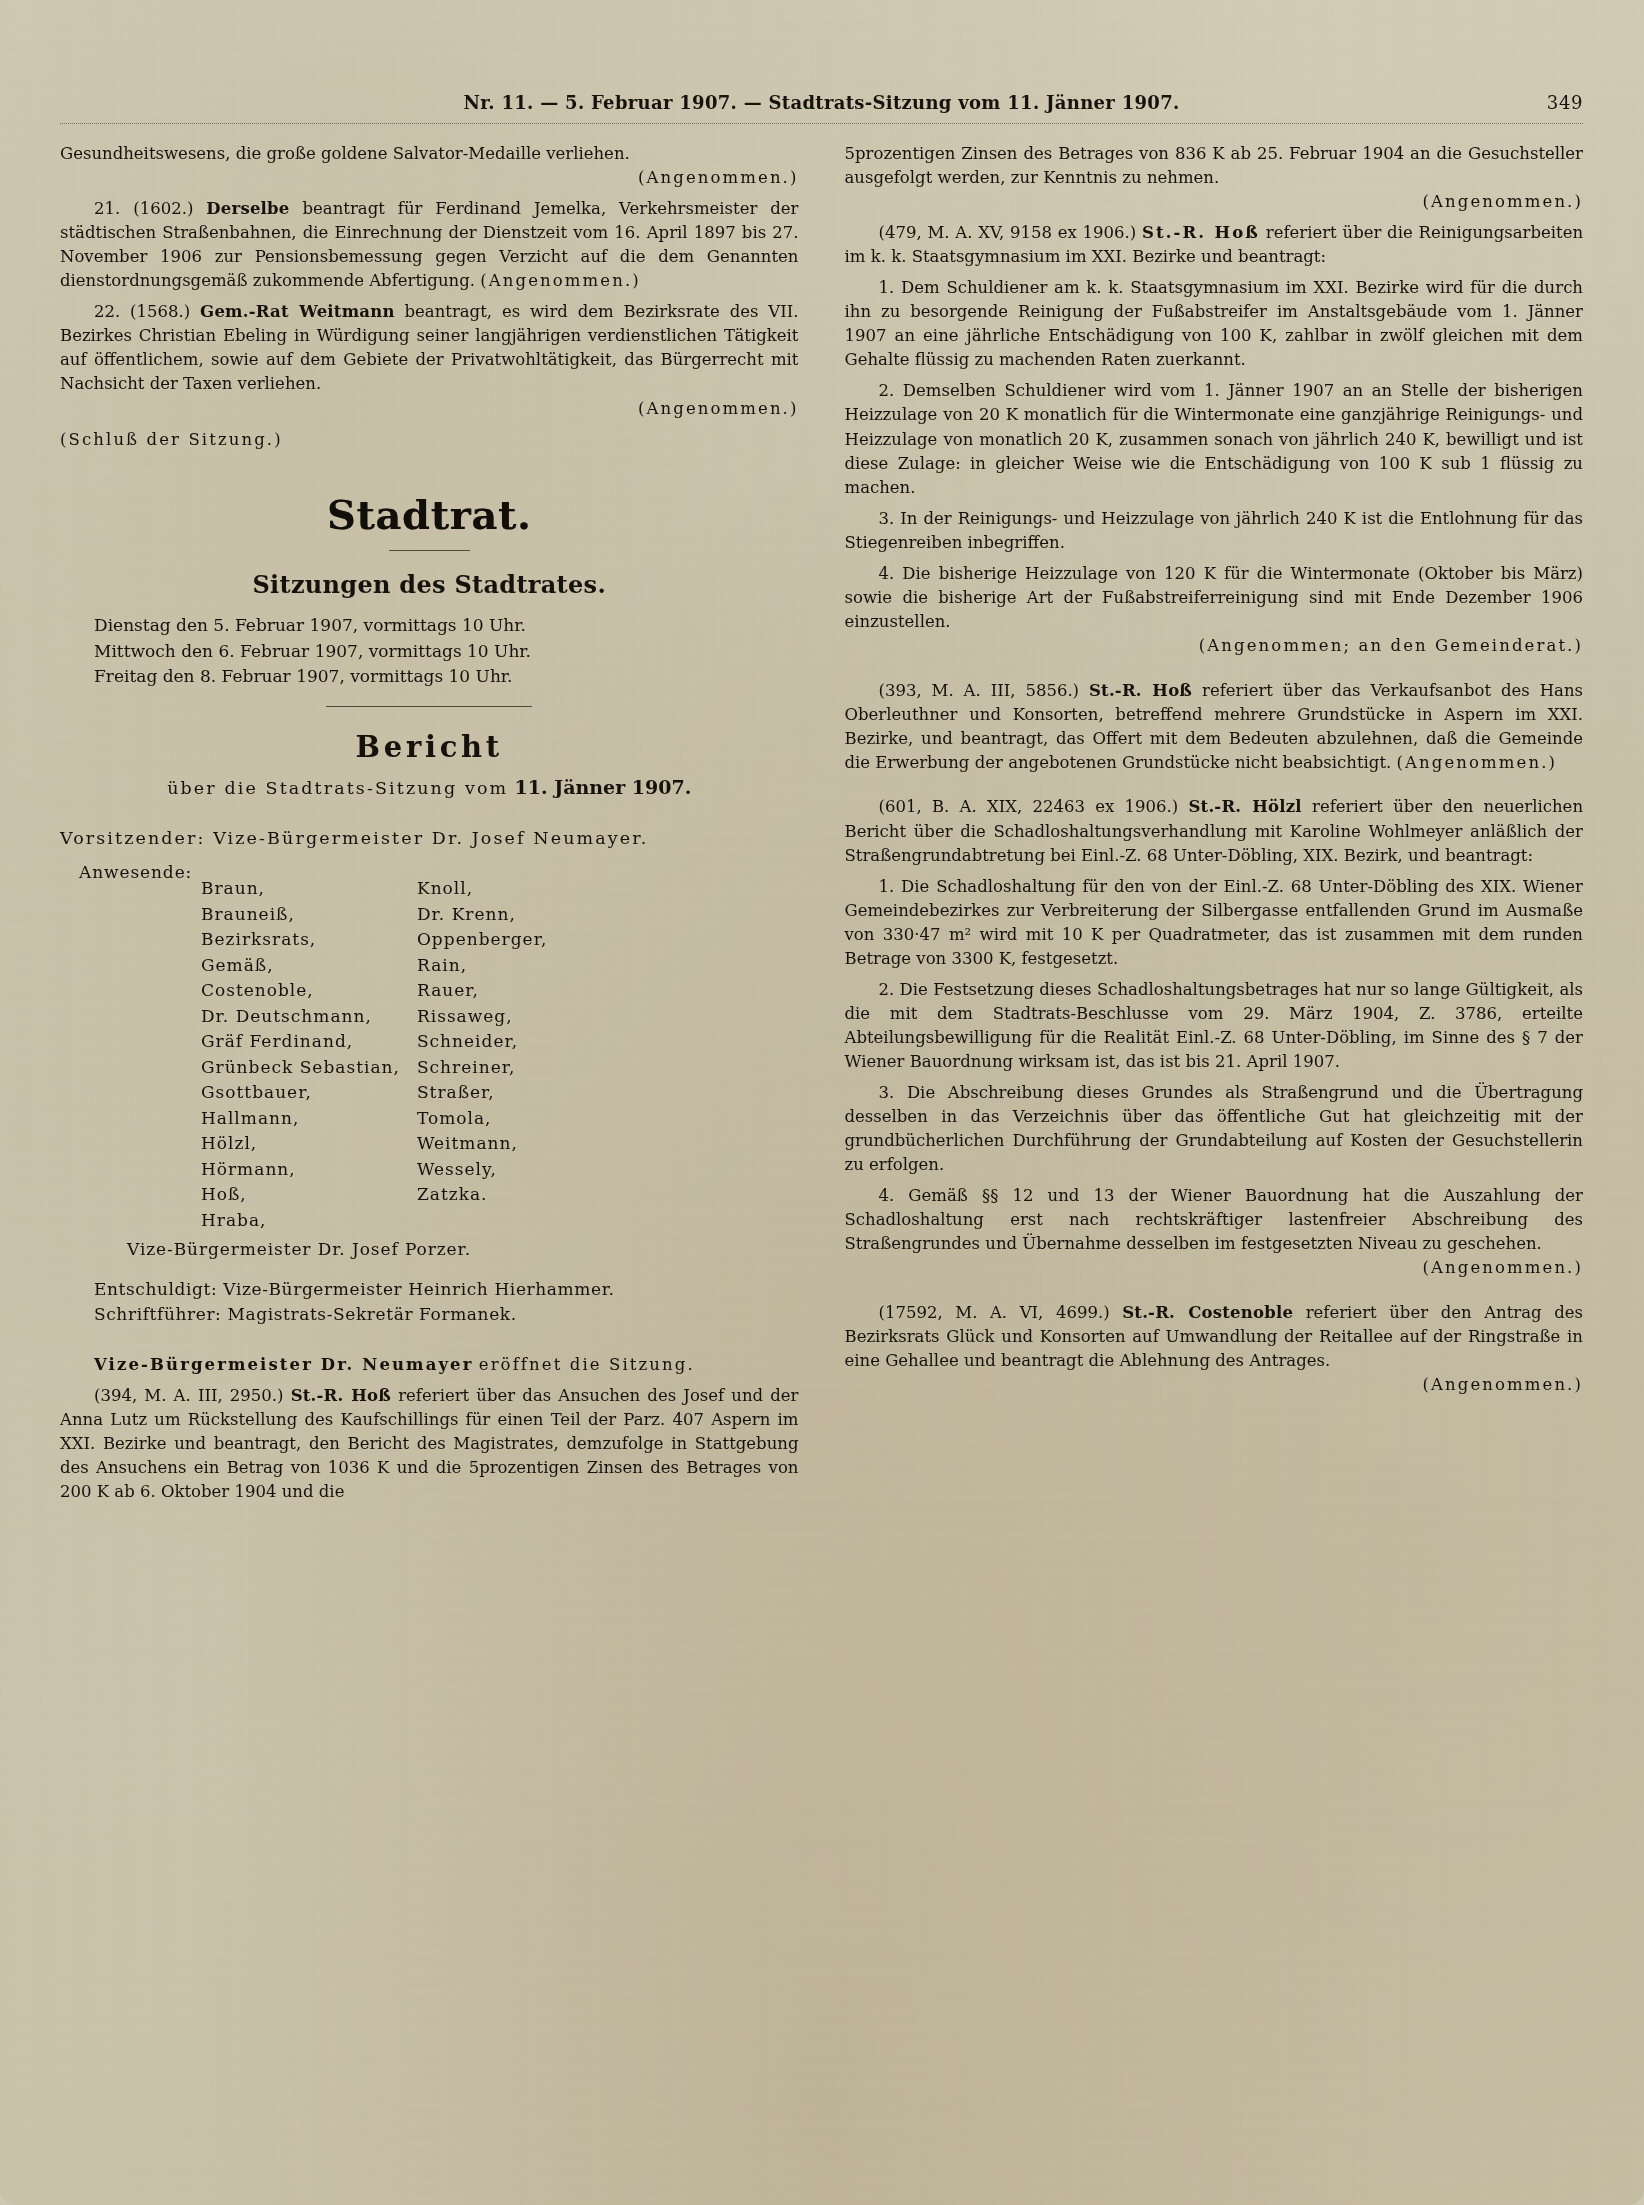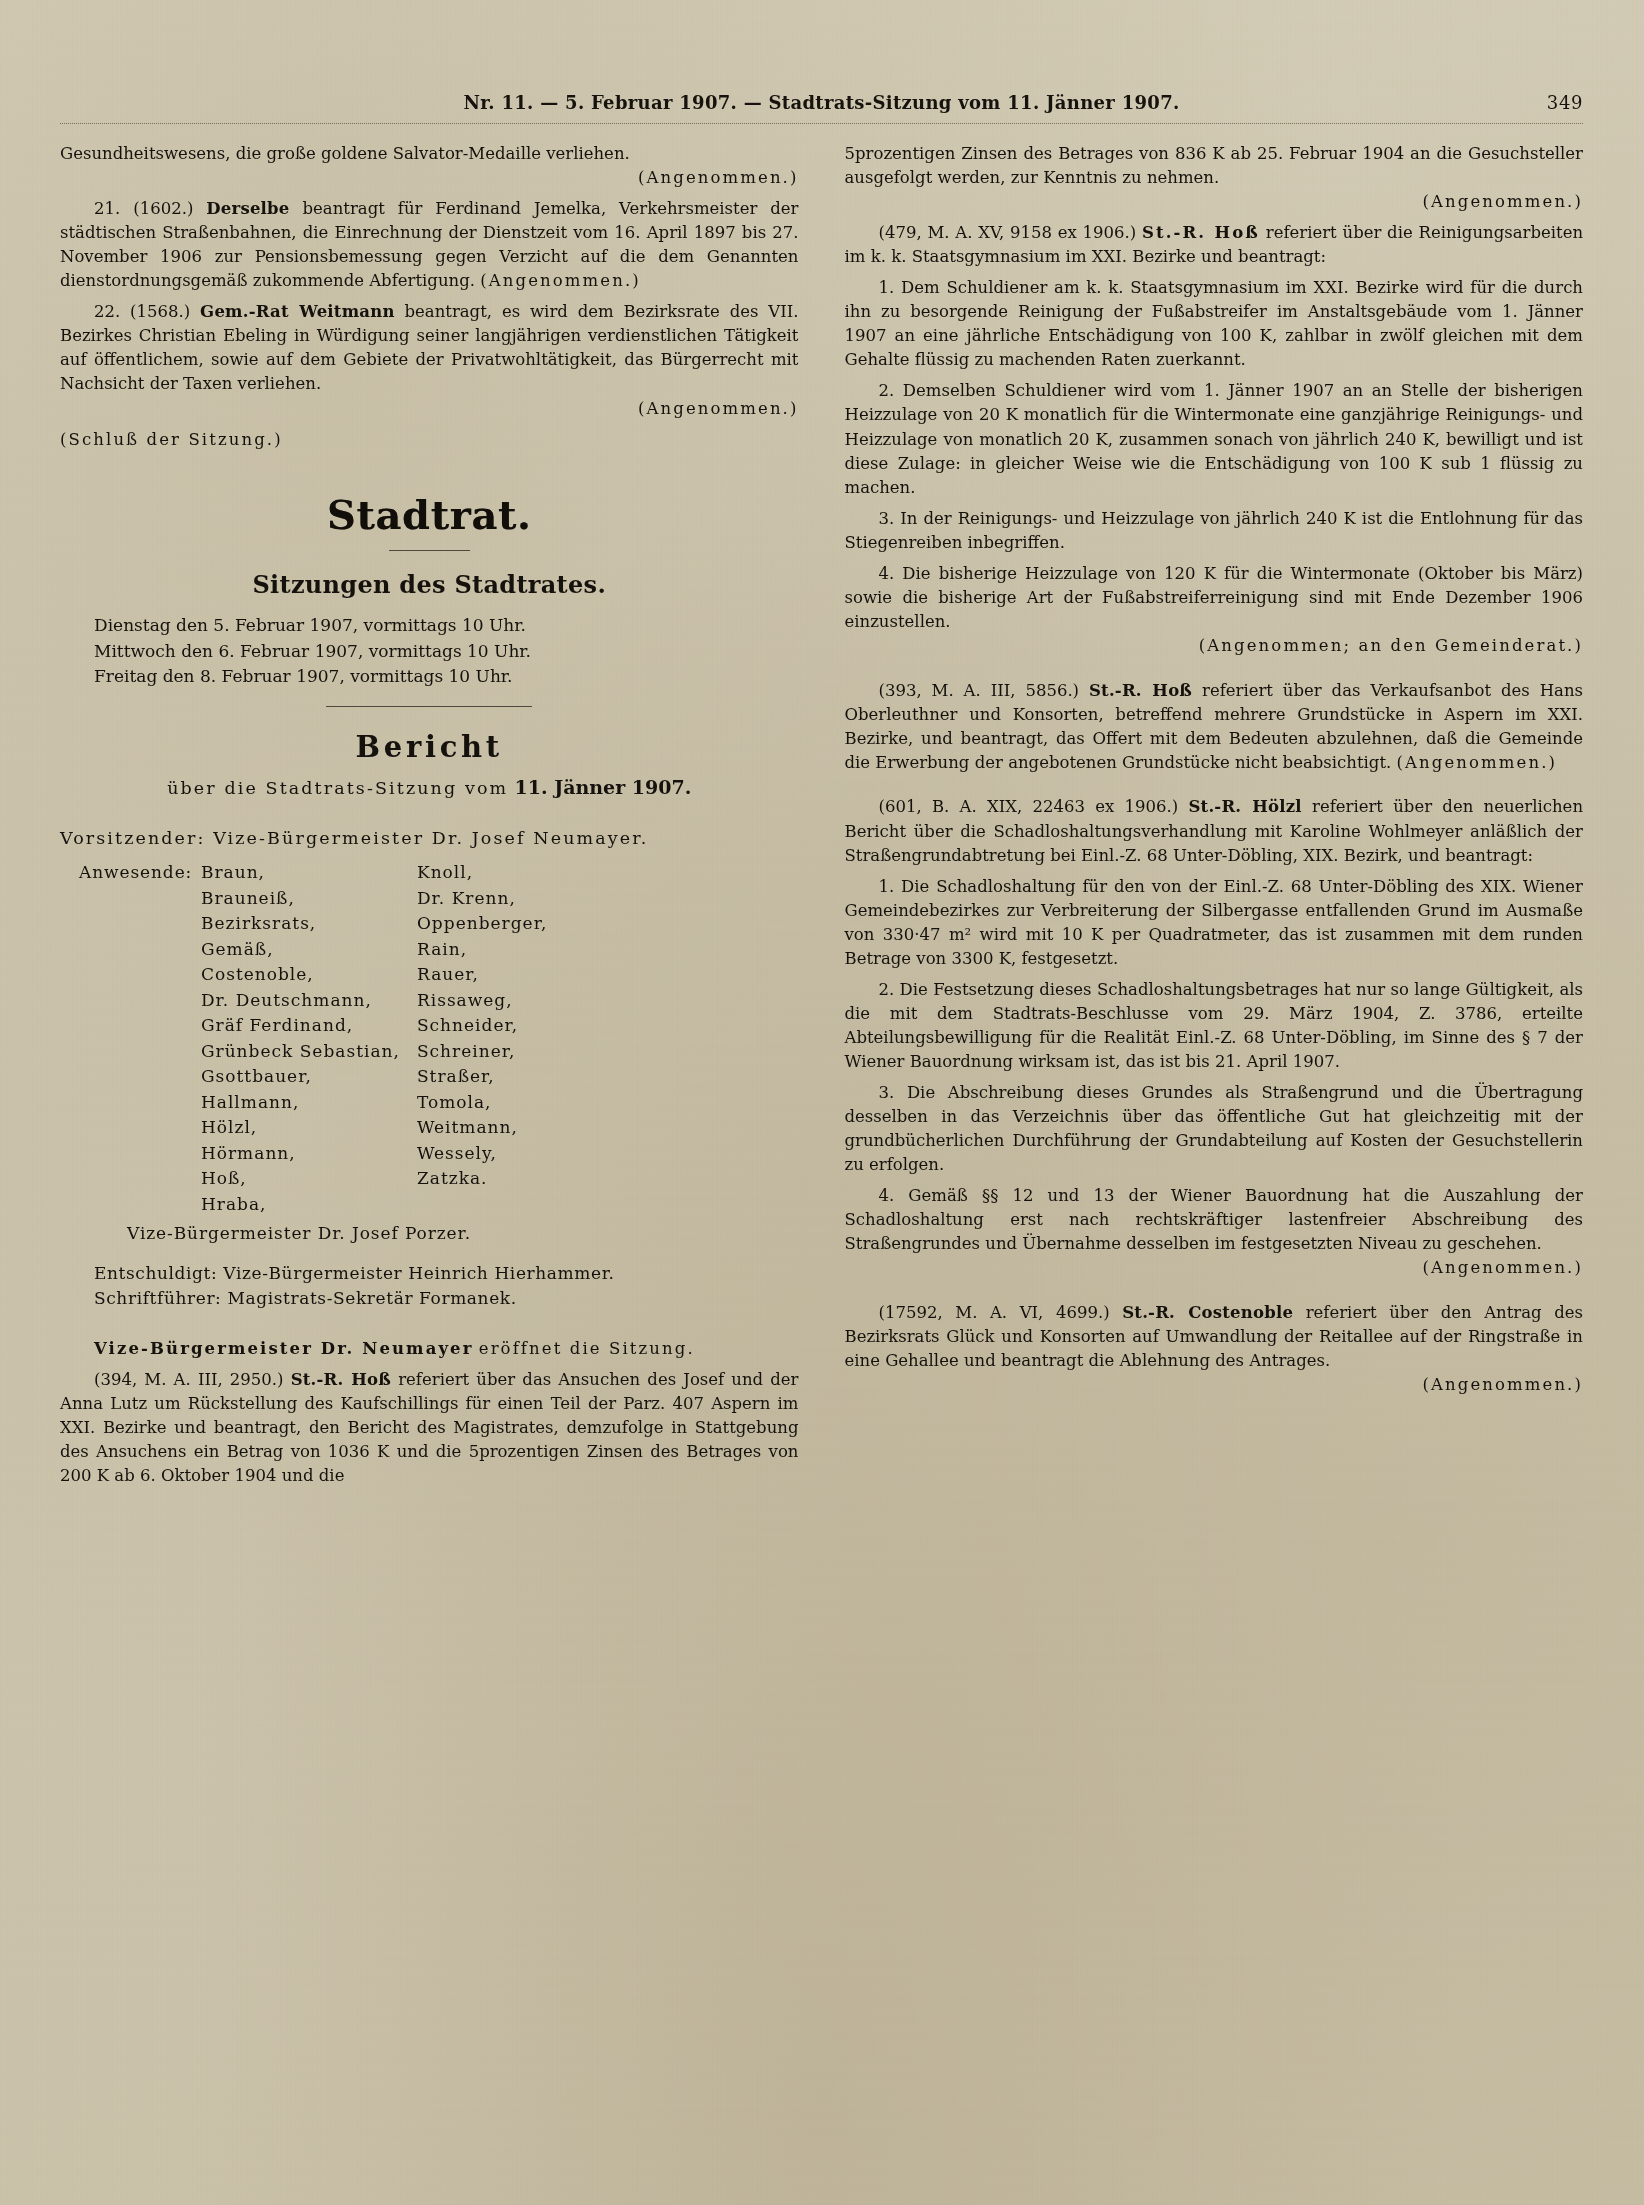--- a/index.html
+++ b/index.html
@@ -16,20 +16,21 @@
   .page {
     position: absolute;
     left: 0; top: 0;
     width: 1644px;
     height: 2205px;
     background:
       radial-gradient(ellipse at 20% 15%, rgba(181,170,140,0.35) 0%, rgba(181,170,140,0) 55%),
       radial-gradient(ellipse at 85% 70%, rgba(176,164,134,0.30) 0%, rgba(176,164,134,0) 60%),
       radial-gradient(ellipse at 50% 95%, rgba(168,156,126,0.30) 0%, rgba(168,156,126,0) 55%),
       linear-gradient(160deg, #d7d0bb 0%, #cdc5ae 40%, #c9c0a7 100%);
+    border-radius: 16px;
   }
   .grain {
     position: absolute;
     left: 0; top: 0; right: 0; bottom: 0;
     opacity: .30;
     background-image:
       repeating-linear-gradient(0deg, rgba(120,108,84,.05) 0px, rgba(120,108,84,.05) 0.6px, rgba(0,0,0,0) 0.6px, rgba(0,0,0,0) 1.9px),
       repeating-linear-gradient(90deg, rgba(120,108,84,.04) 0px, rgba(120,108,84,.04) 0.6px, rgba(0,0,0,0) 0.6px, rgba(0,0,0,0) 2.5px);
     pointer-events: none;
   }
@@ -176,20 +177,21 @@
     white-space: nowrap;
     padding-left: 19px;
     padding-right: 8.7px;
     font-size: 17px;
     letter-spacing: 0.9px;
   }
   .attend-cols {
     display: flex;
     flex: 1;
     gap: 10px;
+    margin-top: 16px;
   }
   .attend-col {
     width: 206px;
     font-size: 17px;
     line-height: 1.50;
     letter-spacing: 1px;
   }
   .attend-col div { white-space: nowrap; }
   .vizeline {
     text-indent: 0;

